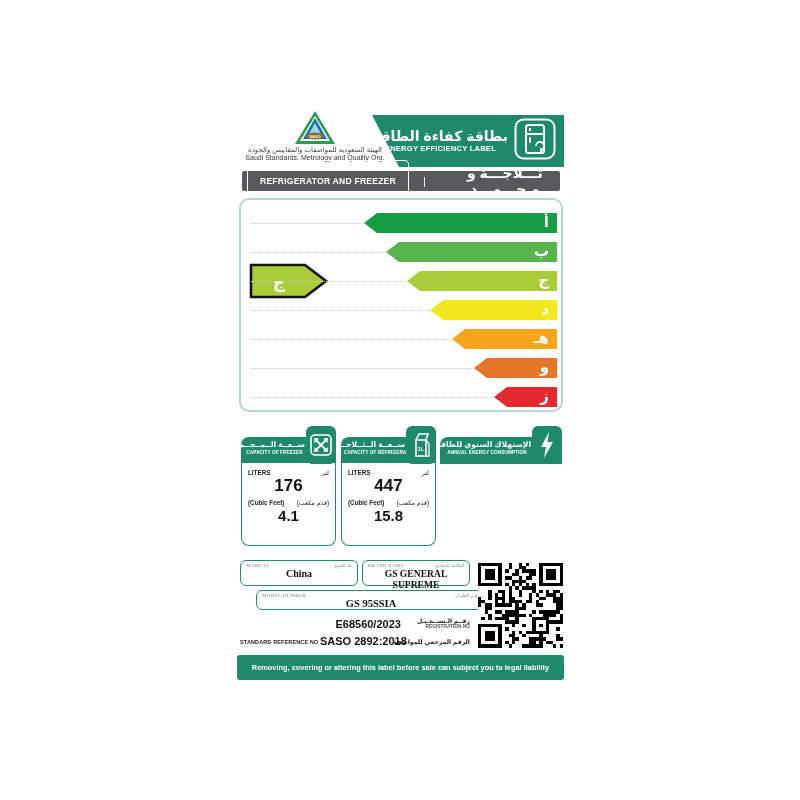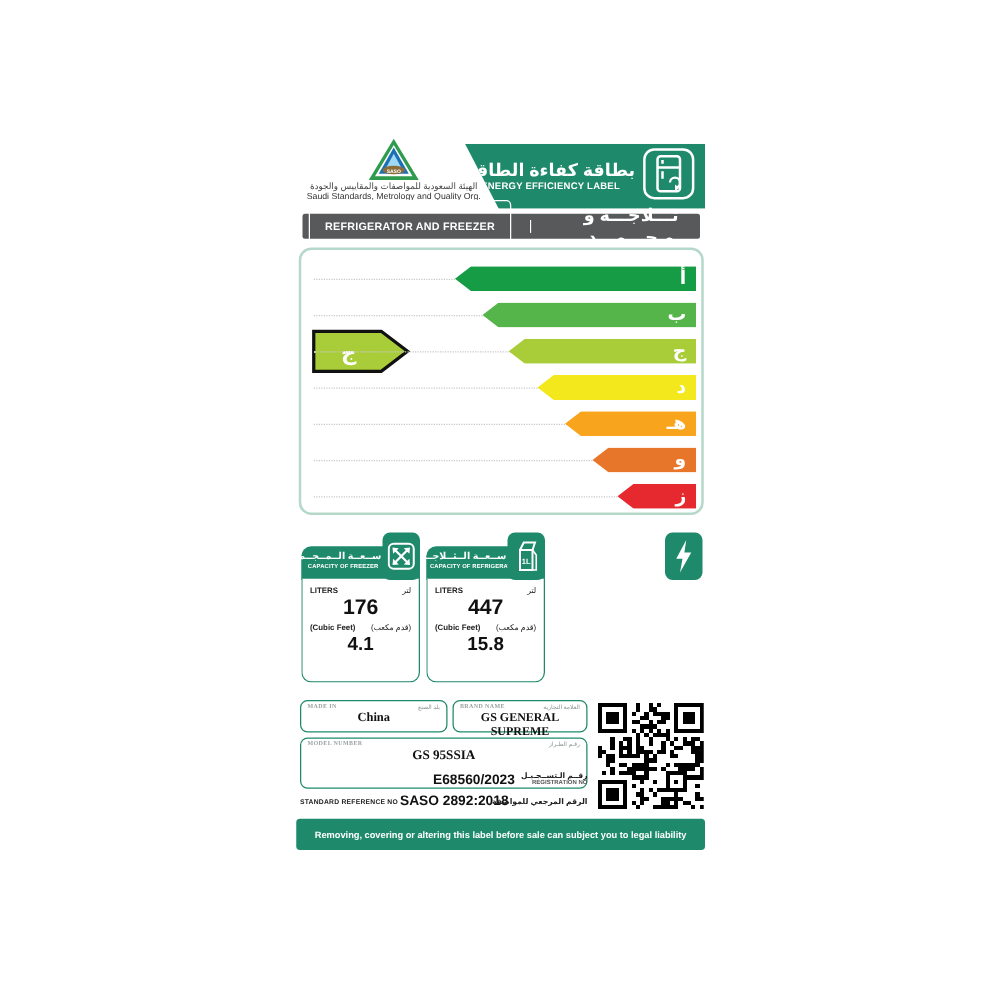--- a/index.html
+++ b/index.html
@@ -58,21 +58,21 @@
   .mid-val{text-align:center;font-size:15px;font-weight:800;color:#111;line-height:16px;margin-top:2px;}
   .energy-val{text-align:center;font-size:16px;font-weight:800;color:#111;margin-top:16px;}
 
   
   .info-box{border:1.5px solid var(--green);border-radius:6px;background:#fff;font-family:Liberation Serif, serif;}
   .info-labels{display:flex;justify-content:space-between;padding:2px 5px 0 5px;
                font-size:4.8px;color:#9aa3a0;font-weight:bold;letter-spacing:.3px;}
   .info-label-ar{direction:rtl;font-weight:normal;color:#8b9792;}
   .info-value{text-align:center;font-weight:800;color:#111;}
   .reg-row{left:3px;top:505px;width:230px;height:18px;display:flex;align-items:center;justify-content:flex-end;}
-  .reg-value{font-size:11px;font-weight:800;color:#111;margin-right:5px;}
+  .reg-value{font-size:11px;font-weight:800;color:#111;margin-right:16px;}
   .reg-labels{text-align:right;line-height:6px;}
   .reg-ar{font-size:6px;font-weight:bold;color:#222;direction:rtl;}
   .reg-en{font-size:4.8px;font-weight:bold;color:#555;}
   .std-row{left:3px;top:524px;width:230px;height:16px;}
   .std-en{position:absolute;left:0;top:5px;font-size:5.4px;font-weight:bold;color:#222;letter-spacing:.2px;}
   .std-value{position:absolute;left:80px;top:1px;font-size:11px;font-weight:800;color:#111;}
   .std-ar{position:absolute;right:0;top:4px;font-size:6.2px;font-weight:bold;color:#222;direction:rtl;}
   .qr{left:241px;top:452px;width:85px;height:86px;background:#fff;}
 
   
@@ -225,20 +225,26 @@
         <svg width="20" height="28" viewBox="0 0 20 28">
           <path d="M5,9 L15,9 L15,25 L5,25 Z" fill="none" stroke="#fff" stroke-width="1.6"></path>
           <path d="M5,9 L8,3 L17,3 L15,9" fill="none" stroke="#fff" stroke-width="1.6"></path>
           <path d="M15,9 L18,13 L18,25 L15,25" fill="none" stroke="#fff" stroke-width="1.3"></path>
           <text x="10" y="20" text-anchor="middle" font-size="6" fill="#fff" font-family="Liberation Sans,sans-serif" font-weight="bold">1L</text>
         </svg>
       </div>
     </div>
 
     <div class="abs cap-box" style="left:203px;width:122px;">
+      <div class="cap-head">
+        <div class="cap-head-inner">
+          <div class="cap-title-ar">الإستهلاك السنوي للطاقة</div>
+          <div class="cap-title-en">ANNUAL ENERGY CONSUMPTION</div>
+        </div>
+      </div>
       <div class="cap-tab">
         <svg width="18" height="28" viewBox="0 0 18 28">
           <polygon points="11,1 3,16 8,16 6,27 15,11 9.5,11" fill="#fff"></polygon>
         </svg>
       </div>
     </div>
 
     <div class="abs info-box" style="left:3px;top:450px;width:118px;height:26px;">
       <div class="info-labels">
         <span>MADE IN</span>
@@ -248,21 +254,21 @@
     </div>
 
     <div class="abs info-box" style="left:125px;top:450px;width:108px;height:26px;">
       <div class="info-labels">
         <span>BRAND NAME</span>
         <span class="info-label-ar">العلامة التجارية</span>
       </div>
       <div class="info-value" style="font-size:9.6px;">GS GENERAL SUPREME</div>
     </div>
 
-    <div class="abs info-box" style="left:3px;top:480px;width:230px;height:41px;">
+    <div class="abs info-box" style="left:19px;top:480px;width:230px;height:20px;">
       <div class="info-labels">
         <span>MODEL NUMBER</span>
         <span class="info-label-ar">رقـم الطـراز</span>
       </div>
       <div class="info-value" style="font-size:10.5px;">GS 95SSIA</div>
     </div>
 
     <div class="abs reg-row">
       <span class="reg-value">E68560/2023</span>
       <span class="reg-labels">

